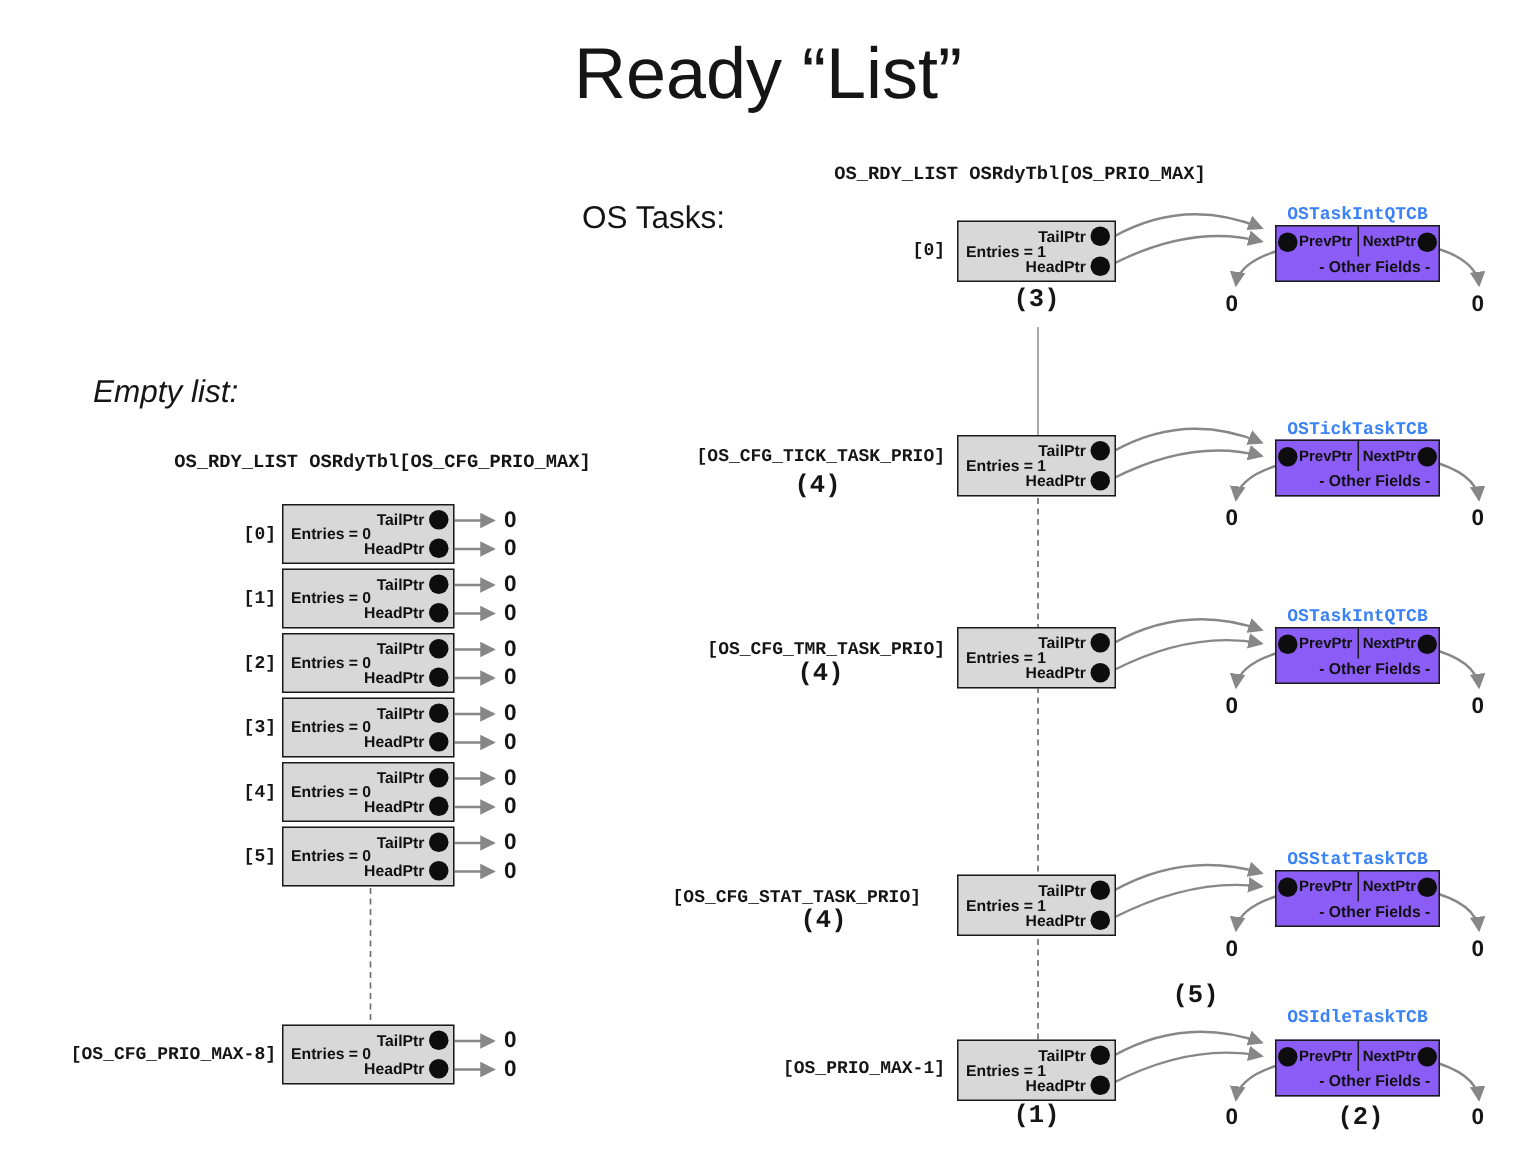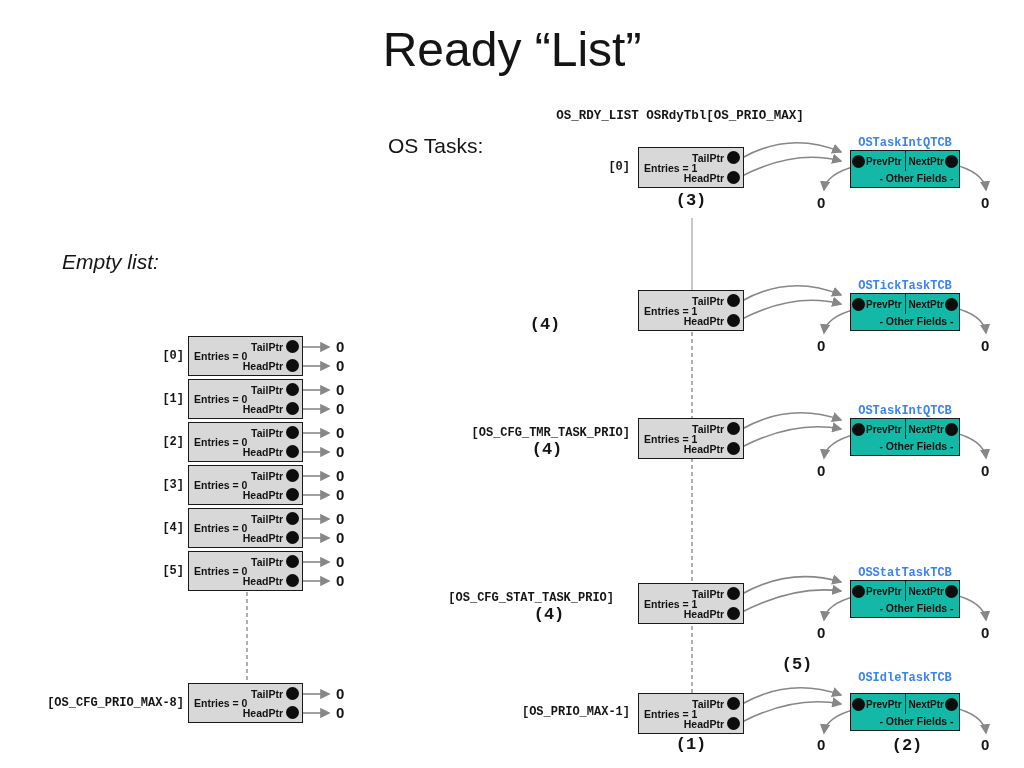--- a/index.html
+++ b/index.html
@@ -12,21 +12,21 @@
   .idx{font-family:"Liberation Mono",monospace;font-weight:bold;font-size:12px;text-align:right;color:#151515;white-space:nowrap;}
   .note{font-family:"Liberation Mono",monospace;font-weight:bold;font-size:17px;text-align:center;color:#151515;}
   .ebox{background:#d8d8d8;border:1.5px solid #1a1a1a;box-sizing:border-box;}
   .ebox .entries{position:absolute;left:5px;top:50%;transform:translateY(-50%);
                  font-size:10.5px;font-weight:bold;white-space:nowrap;}
   .prow{position:absolute;right:3px;display:flex;align-items:center;gap:3px;}
   .prow.tail{top:3px;} .prow.head{bottom:3px;}
   .plabel{font-size:10.5px;font-weight:bold;white-space:nowrap;}
   .dot{width:13px;height:13px;border-radius:50%;background:#0d0d0d;flex:0 0 auto;}
   .zero{font-size:15px;font-weight:bold;color:#151515;}
-  .tcb{background:#14b8a6;border:1.4px solid #1a1a1a;box-sizing:border-box;width:110px;height:38px;}
+  .tcb{background:#8b5cf6;border:1.4px solid #1a1a1a;box-sizing:border-box;width:110px;height:38px;}
   .tcbtitle{font-family:"Liberation Mono",monospace;font-weight:bold;font-size:12px;text-align:center;color:#3b82f6;white-space:nowrap;}
   .tcbtop{display:flex;align-items:center;height:20px;}
   .tcbtop .dot{width:13px;height:13px;margin:0 1px;}
   .tcbtop .half{flex:1;display:flex;align-items:center;height:100%;}
   .tcbtop .half.l{justify-content:flex-start;}
   .tcbtop .half.r{justify-content:flex-end;border-left:1.3px solid #1a1a1a;}
   .tcbtop .plabel{font-size:10px;}
   .ofields{text-align:center;font-size:10.5px;font-weight:bold;height:16px;line-height:14px;padding-left:23px;}
   svg.overlay{position:absolute;left:0;top:0;pointer-events:none;}
 </style>
@@ -85,20 +85,21 @@
       <path d="M742,704 Q790,677 841,695" marker-end="url(#ah)"></path>
       <path d="M742,722 Q795,695 841,704" marker-end="url(#ah)"></path>
       <path d="M856,709 Q826,717 824,733" marker-end="url(#ah)"></path>
       <path d="M952,707 Q984,715 986,733" marker-end="url(#ah)"></path>
     </g>
   </svg>
 
   <div class="abs title">Ready “List”</div>
 
   <div class="abs seclabel" style="left:62px;top:250px;font-style:italic;">Empty list:</div>
+  <div class="abs monohdr" style="left:105px;top:301px;width:300px;">OS_RDY_LIST OSRdyTbl[OS_CFG_PRIO_MAX]</div>
 
   <div class="abs idx" style="left:30px;width:154px;top:349px;">[0]</div>
   <div class="abs ebox" style="left:188px;top:336px;width:115px;height:40px;">
     <span class="entries">Entries = 0</span>
     <div class="prow tail">
         <span class="plabel">TailPtr</span>
         <span class="dot"></span>
       </div>
     <div class="prow head">
         <span class="plabel">HeadPtr</span>
@@ -224,20 +225,21 @@
       <div class="half r">
           <span class="plabel">NextPtr</span>
           <span class="dot"></span>
         </div>
     </div>
     <div class="ofields">- Other Fields -</div>
   </div>
   <div class="abs zero" style="left:817px;top:194px;">0</div>
   <div class="abs zero" style="left:981px;top:194px;">0</div>
 
+  <div class="abs idx" style="left:380px;width:250px;top:297px;">[OS_CFG_TICK_TASK_PRIO]</div>
   <div class="abs note" style="left:510px;width:70px;top:315px;">(4)</div>
   <div class="abs ebox" style="left:638px;top:290px;width:106px;height:41px;">
     <span class="entries">Entries = 1</span>
     <div class="prow tail">
         <span class="plabel">TailPtr</span>
         <span class="dot"></span>
       </div>
     <div class="prow head">
         <span class="plabel">HeadPtr</span>
         <span class="dot"></span>

